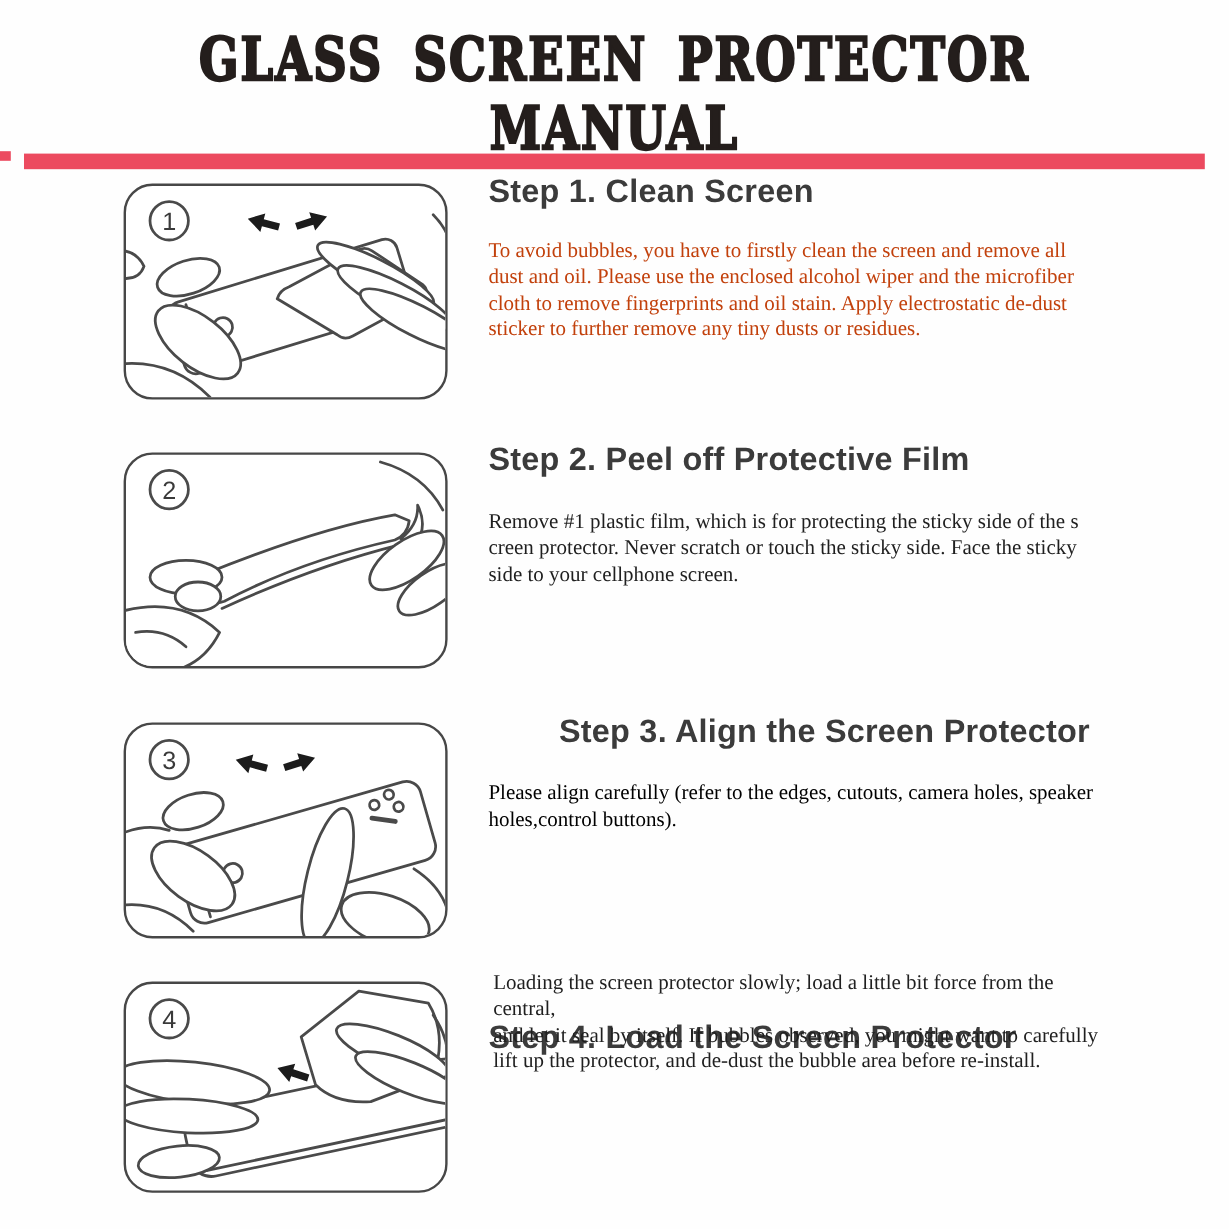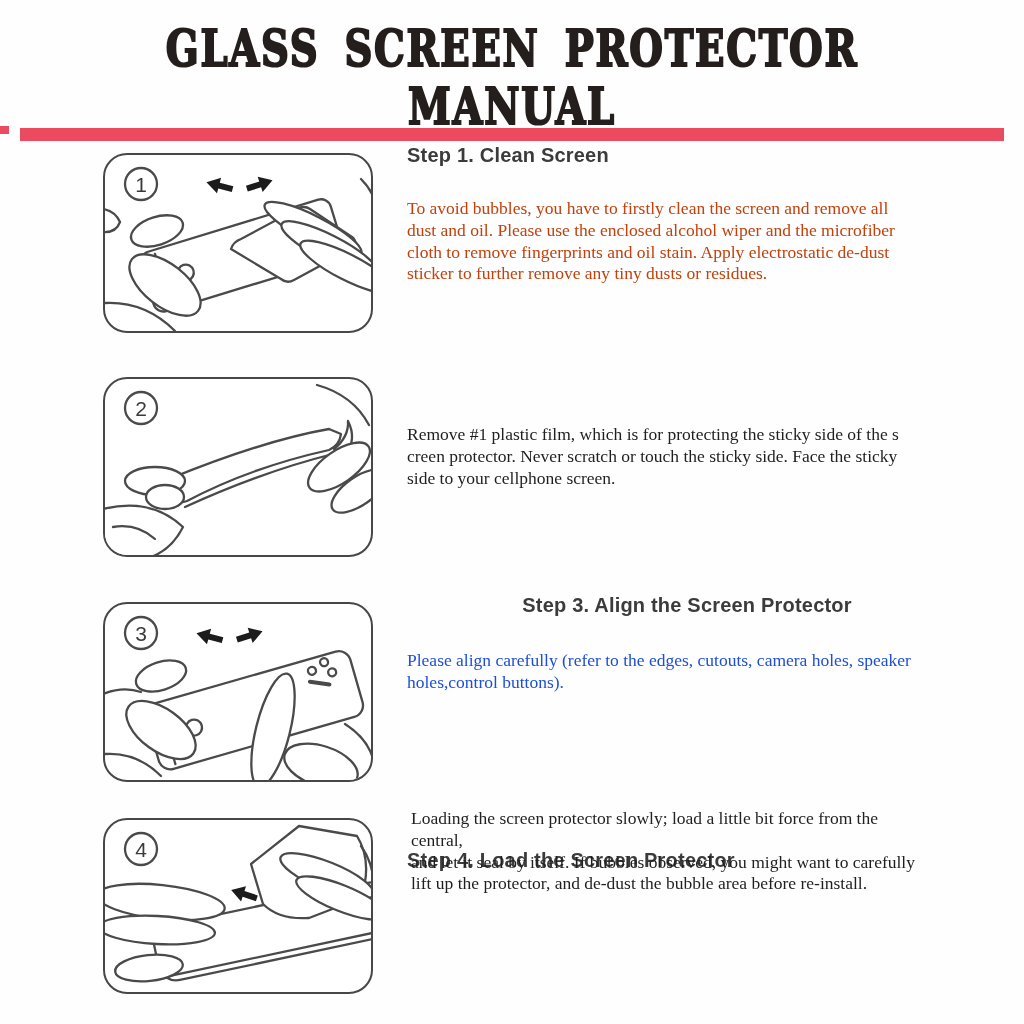--- a/index.html
+++ b/index.html
@@ -14,21 +14,21 @@
   .title-2{top:78px;}
   .divider{position:absolute;top:128px;left:20px;width:984px;height:13px;background:#ec4a5f;}
   .divider-stub{position:absolute;top:126px;left:0;width:9px;height:8px;background:#ec4a5f;}
   
   .illus{position:absolute;left:103px;width:270px;height:180px;border:2.5px solid #474747;
          border-radius:24px;background:#fff;overflow:hidden;box-sizing:border-box;}
   .illus svg{position:absolute;top:-2px;left:-2px;}
   .i1{top:153px;} .i2{top:377px;} .i3{top:602px;} .i4{top:818px;height:176px;}
   
   .step-heading{position:absolute;left:407px;width:560px;color:#3b3b3b;
-                font-family:"Liberation Sans",sans-serif;font-weight:700;font-size:20px;
+                font-family:"Liberation Sans",sans-serif;font-weight:700;font-size:27px;
                 letter-spacing:0.2px;}
   .h1{top:144px;} .h2{top:368px;} .h3{top:594px;} .h4{top:809px;}
   .step-body{position:absolute;left:407px;width:515px;color:#1f1f1f;
              font-family:"Liberation Serif",serif;font-size:17.5px;line-height:21.8px;
              white-space:pre-line;}
   .b1{top:198px;} .b2{top:424px;} .b3{top:650px;} .b4{top:808px;left:411px;}
   
   .art path,.art rect,.art circle,.art ellipse,.art line{stroke:#4a4a4a;stroke-width:2.3;
         fill:none;stroke-linecap:round;stroke-linejoin:round;}
   .art .fw{fill:#ffffff;}
@@ -101,20 +101,21 @@
         <path d="M214,8 Q250,18 266,48"></path>
         <ellipse class="fw" cx="236" cy="90" rx="36" ry="16" transform="rotate(-35 236 90)"></ellipse>
         <ellipse class="fw" cx="256" cy="114" rx="32" ry="14" transform="rotate(-35 256 114)"></ellipse>
       </g>
       <g>
         <circle class="fw" cx="38" cy="31" r="16"></circle>
         <text x="38" y="39" text-anchor="middle">2</text>
       </g>
     </svg>
   </div>
+  <div class="step-heading h2" style="color: rgb(59, 59, 59);">Step 2. Peel off Protective Film</div>
   <div class="step-body b2" style="color: rgb(31, 31, 31);">Remove #1 plastic film, which is for protecting the sticky side of the s
 creen protector. Never scratch or touch the sticky side. Face the sticky
 side to your cellphone screen.</div>
 
   <div class="illus i3 art">
     <svg width="274" height="184" viewBox="0 0 274 184">
       <g transform="rotate(-16 152 106)">
         <rect x="45" y="74" width="212" height="68" rx="12" class="fw"></rect>
         <line x1="60" y1="78" x2="60" y2="138"></line>
         <circle cx="88" cy="108" r="8"></circle>
@@ -138,21 +139,21 @@
         <path class="blk" transform="translate(118,44) rotate(-165)" d="M0,3 L14,3 L14,-2 L27,6 L14,14 L14,9 L0,9 Z"></path>
         <path class="blk" transform="translate(132,32) rotate(-18)" d="M0,3 L14,3 L14,-2 L27,6 L14,14 L14,9 L0,9 Z"></path>
       </g>
       <g>
         <circle class="fw" cx="38" cy="31" r="16"></circle>
         <text x="38" y="39" text-anchor="middle">3</text>
       </g>
     </svg>
   </div>
   <div class="step-heading h3" style="color: rgb(59, 59, 59); text-align: center;">Step 3. Align the Screen Protector</div>
-  <div class="step-body b3" style="color: #1d4ed8;">Please align carefully (refer to the edges, cutouts, camera holes, speaker
+  <div class="step-body b3" style="color: #000000;">Please align carefully (refer to the edges, cutouts, camera holes, speaker
 holes,control buttons).</div>
 
   <div class="illus i4 art">
     <svg width="274" height="180" viewBox="0 0 274 180">
       <g transform="rotate(-12 140 122)">
         <rect x="52" y="92" width="240" height="56" rx="18" class="fw"></rect>
         <path d="M60,142 L274,142"></path>
       </g>
       <g>
         <path class="fw" d="M148,46 L196,8 L254,18 Q270,44 258,80 L206,100 Q176,102 160,86 Z"></path>

